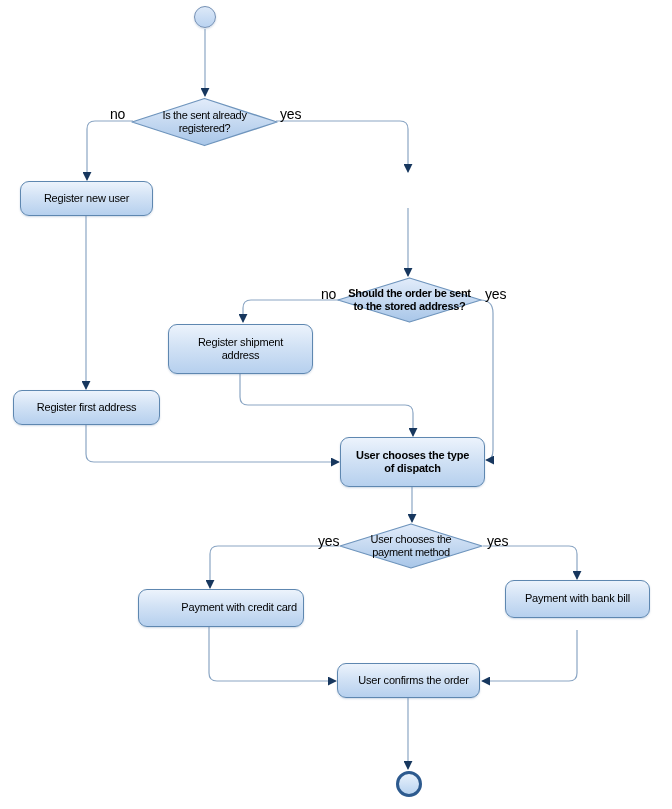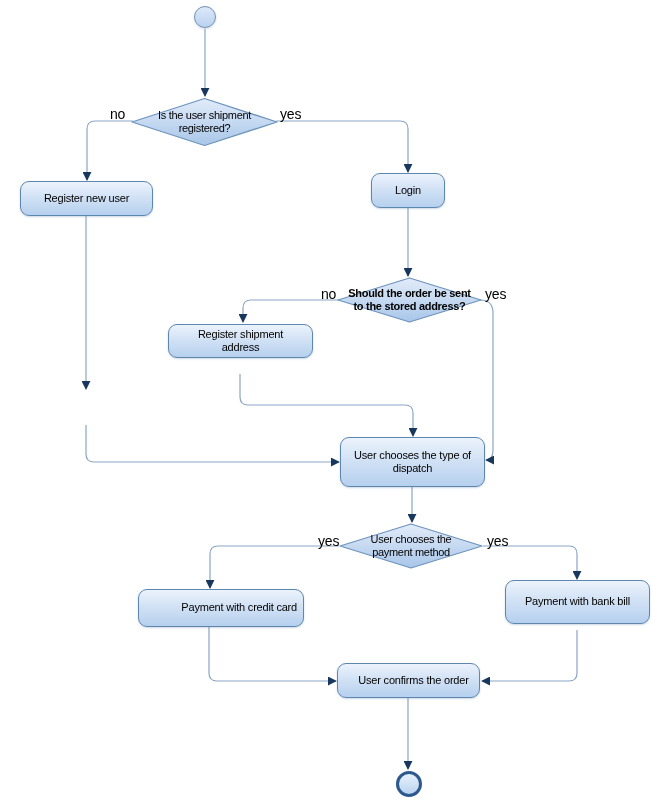--- a/index.html
+++ b/index.html
@@ -14,21 +14,21 @@
     position:absolute; box-sizing:border-box;
     border:1px solid #5e87b0; border-radius:9px;
     background:linear-gradient(180deg,#ecf3fc 0%, #d2e2f5 45%, #b6d0ee 100%);
     box-shadow:0 1px 2px rgba(110,140,180,0.35);
     display:flex; align-items:center; justify-content:center;
     text-align:center; font-size:11px; line-height:1.2; letter-spacing:-0.2px;
     padding:2px 6px;
   }
   .action-node .lbl { display:block; }
   .wrap-narrow-120 .lbl { max-width:120px; }
-  .wrap-narrow-125 .lbl { max-width:125px; }
+  .wrap-narrow-125 .lbl { max-width:125px;font-weight:bold; }
 
   .diamond-label {
     position:absolute; display:flex; align-items:center; justify-content:center;
     text-align:center; font-size:11px; line-height:1.15; letter-spacing:-0.3px;
   }
   .edge-label { position:absolute; font-size:14px; letter-spacing:-0.2px; }
 
   .start-node {
     position:absolute; left:194px; top:6px; width:22px; height:22px;
     border:1.5px solid #7490b4; border-radius:50%; box-sizing:border-box;
@@ -78,46 +78,46 @@
     <g fill="url(#diamondGrad)" stroke="#6e94bc" stroke-width="1.3" stroke-linejoin="round">
       <polygon points="204.5,98.5 277,122 204.5,145.5 132,122"></polygon>
       <polygon points="409.5,278 481,300 409.5,322 338,300"></polygon>
       <polygon points="411,524 482,546 411,568 340,546"></polygon>
     </g>
   </svg>
 
   <div class="start-node"></div>
   <div class="end-node"></div>
 
-  <div class="diamond-label" style="left:147px; top:103px; width:115px; height:38px;">Is the user shipment registered?</div>
+  <div class="diamond-label" style="left:147px; top:103px; width:115px; height:38px;">Is the sent already registered?</div>
   <div class="diamond-label" style="left:344px; top:281px; width:131px; height:38px;font-weight:bold;">Should the order be sent to the stored address?</div>
   <div class="diamond-label" style="left:351px; top:527px; width:120px; height:38px;text-align:center;">User chooses the payment method</div>
 
   <div class="action-node" style="left:20px; top:181px; width:133px; height:35px;">
     <span class="lbl">Register new user</span>
   </div>
 
-  <div class="action-node" style="left:371px; top:173px; width:74px; height:35px;">
-    <span class="lbl">Login</span>
-  </div>
 
-  <div class="action-node wrap-narrow-120" style="left:168px; top:324px; width:145px; height:34px;">
+  <div class="action-node wrap-narrow-120" style="left:168px; top:324px; width:145px; height:50px;">
     <span class="lbl">Register shipment address</span>
   </div>
 
+  <div class="action-node" style="left:13px; top:390px; width:147px; height:35px;">
+    <span class="lbl">Register first address</span>
+  </div>
 
   <div class="action-node wrap-narrow-125" style="left:340px; top:437px; width:145px; height:50px;">
     <span class="lbl">User chooses the type of dispatch</span>
   </div>
 
   <div class="action-node" style="left:138px; top:589px; width:166px; height:38px;justify-content:flex-end;">
     <span class="lbl">Payment with credit card</span>
   </div>
 
-  <div class="action-node wrap-narrow-120" style="left:505px; top:580px; width:145px; height:44px;justify-content:center;">
+  <div class="action-node wrap-narrow-120" style="left:505px; top:580px; width:145px; height:38px;justify-content:center;">
     <span class="lbl">Payment with bank bill</span>
   </div>
 
   <div class="action-node" style="left:337px; top:663px; width:143px; height:35px;padding-left:16px;">
     <span class="lbl">User confirms the order</span>
   </div>
 
   <span class="edge-label" style="left:110px; top:106px;">no</span>
   <span class="edge-label" style="left:280px; top:106px;">yes</span>
   <span class="edge-label" style="left:321px; top:286px;">no</span>

